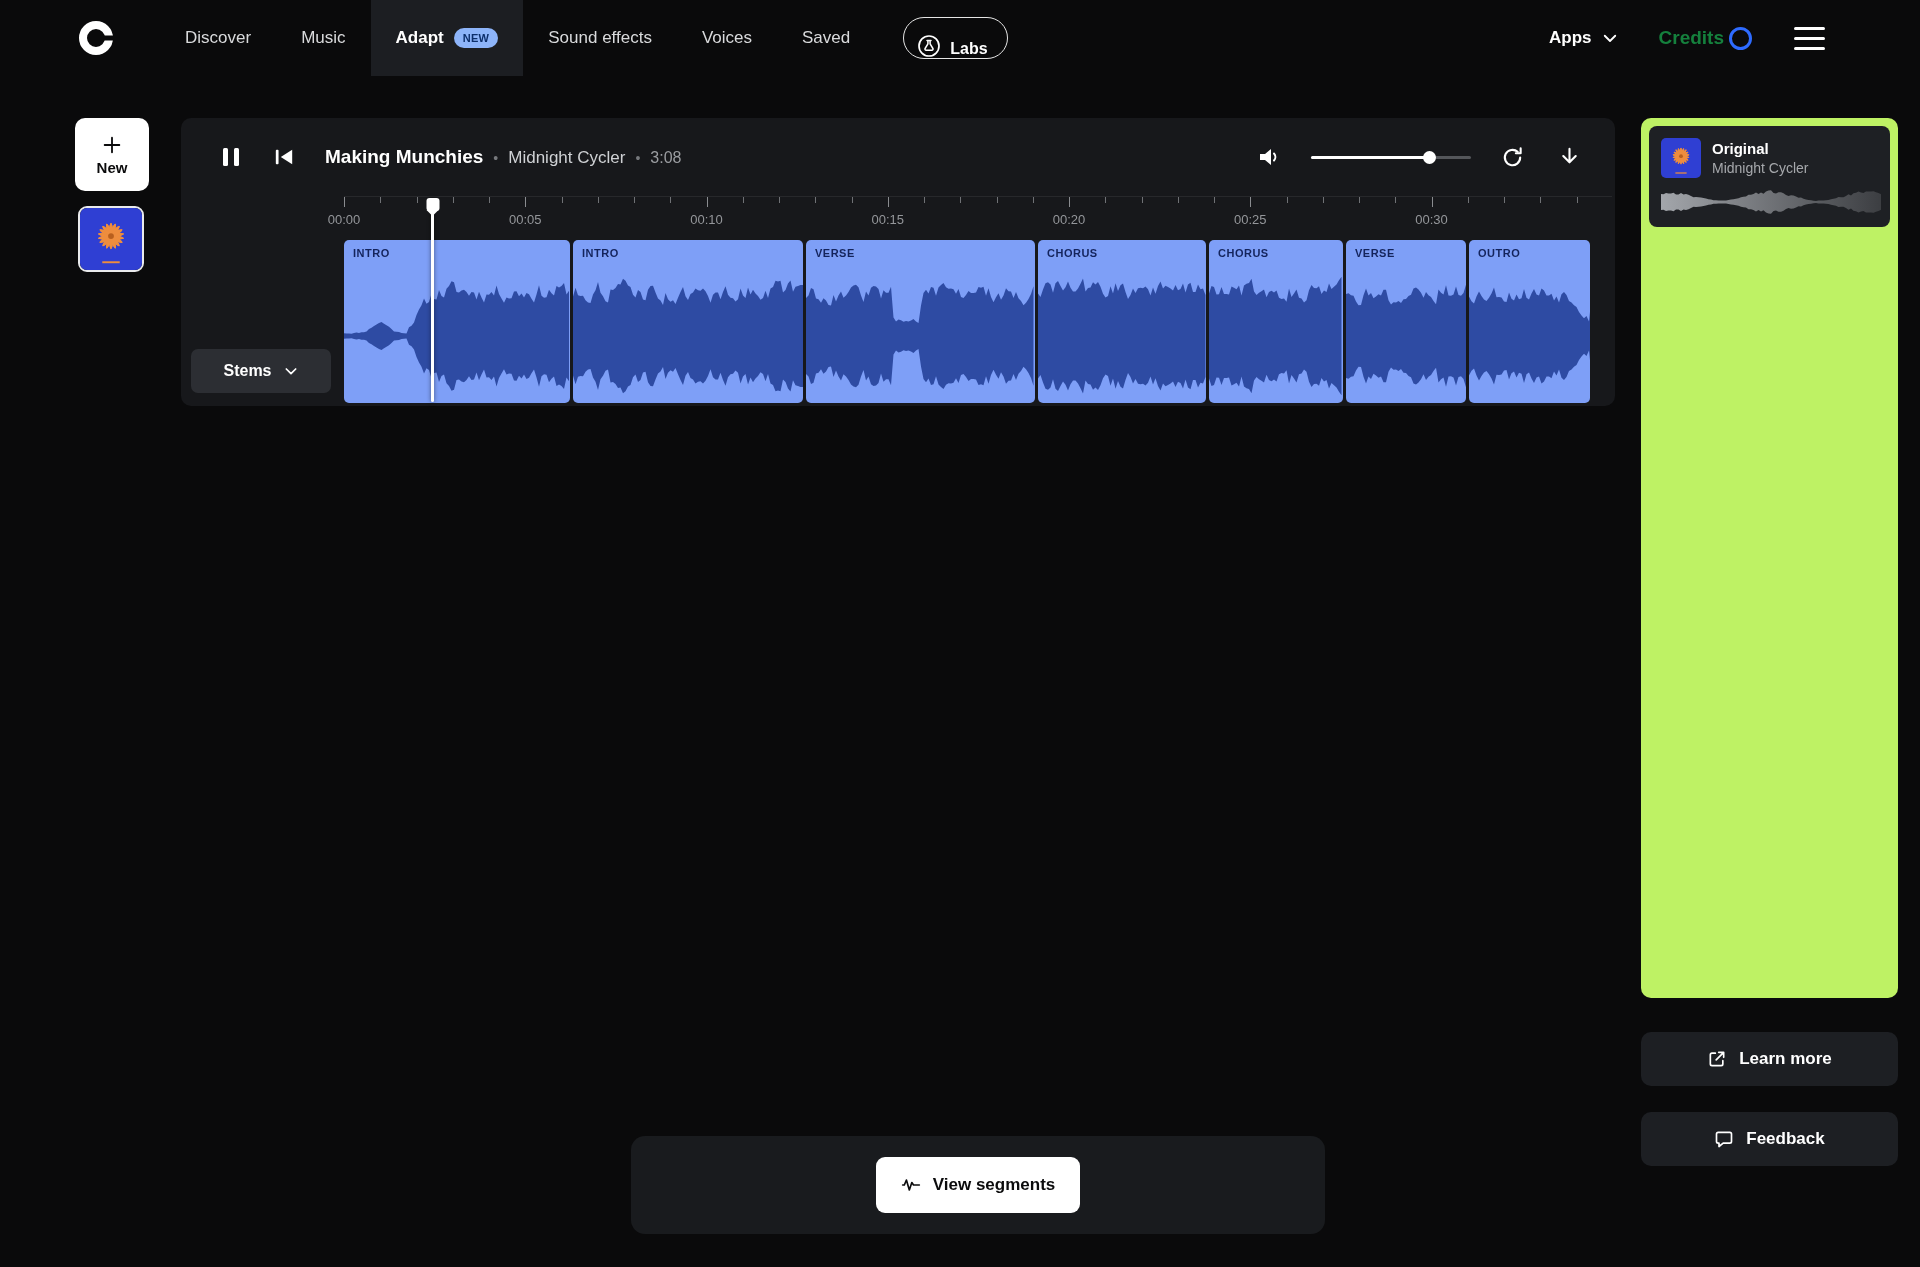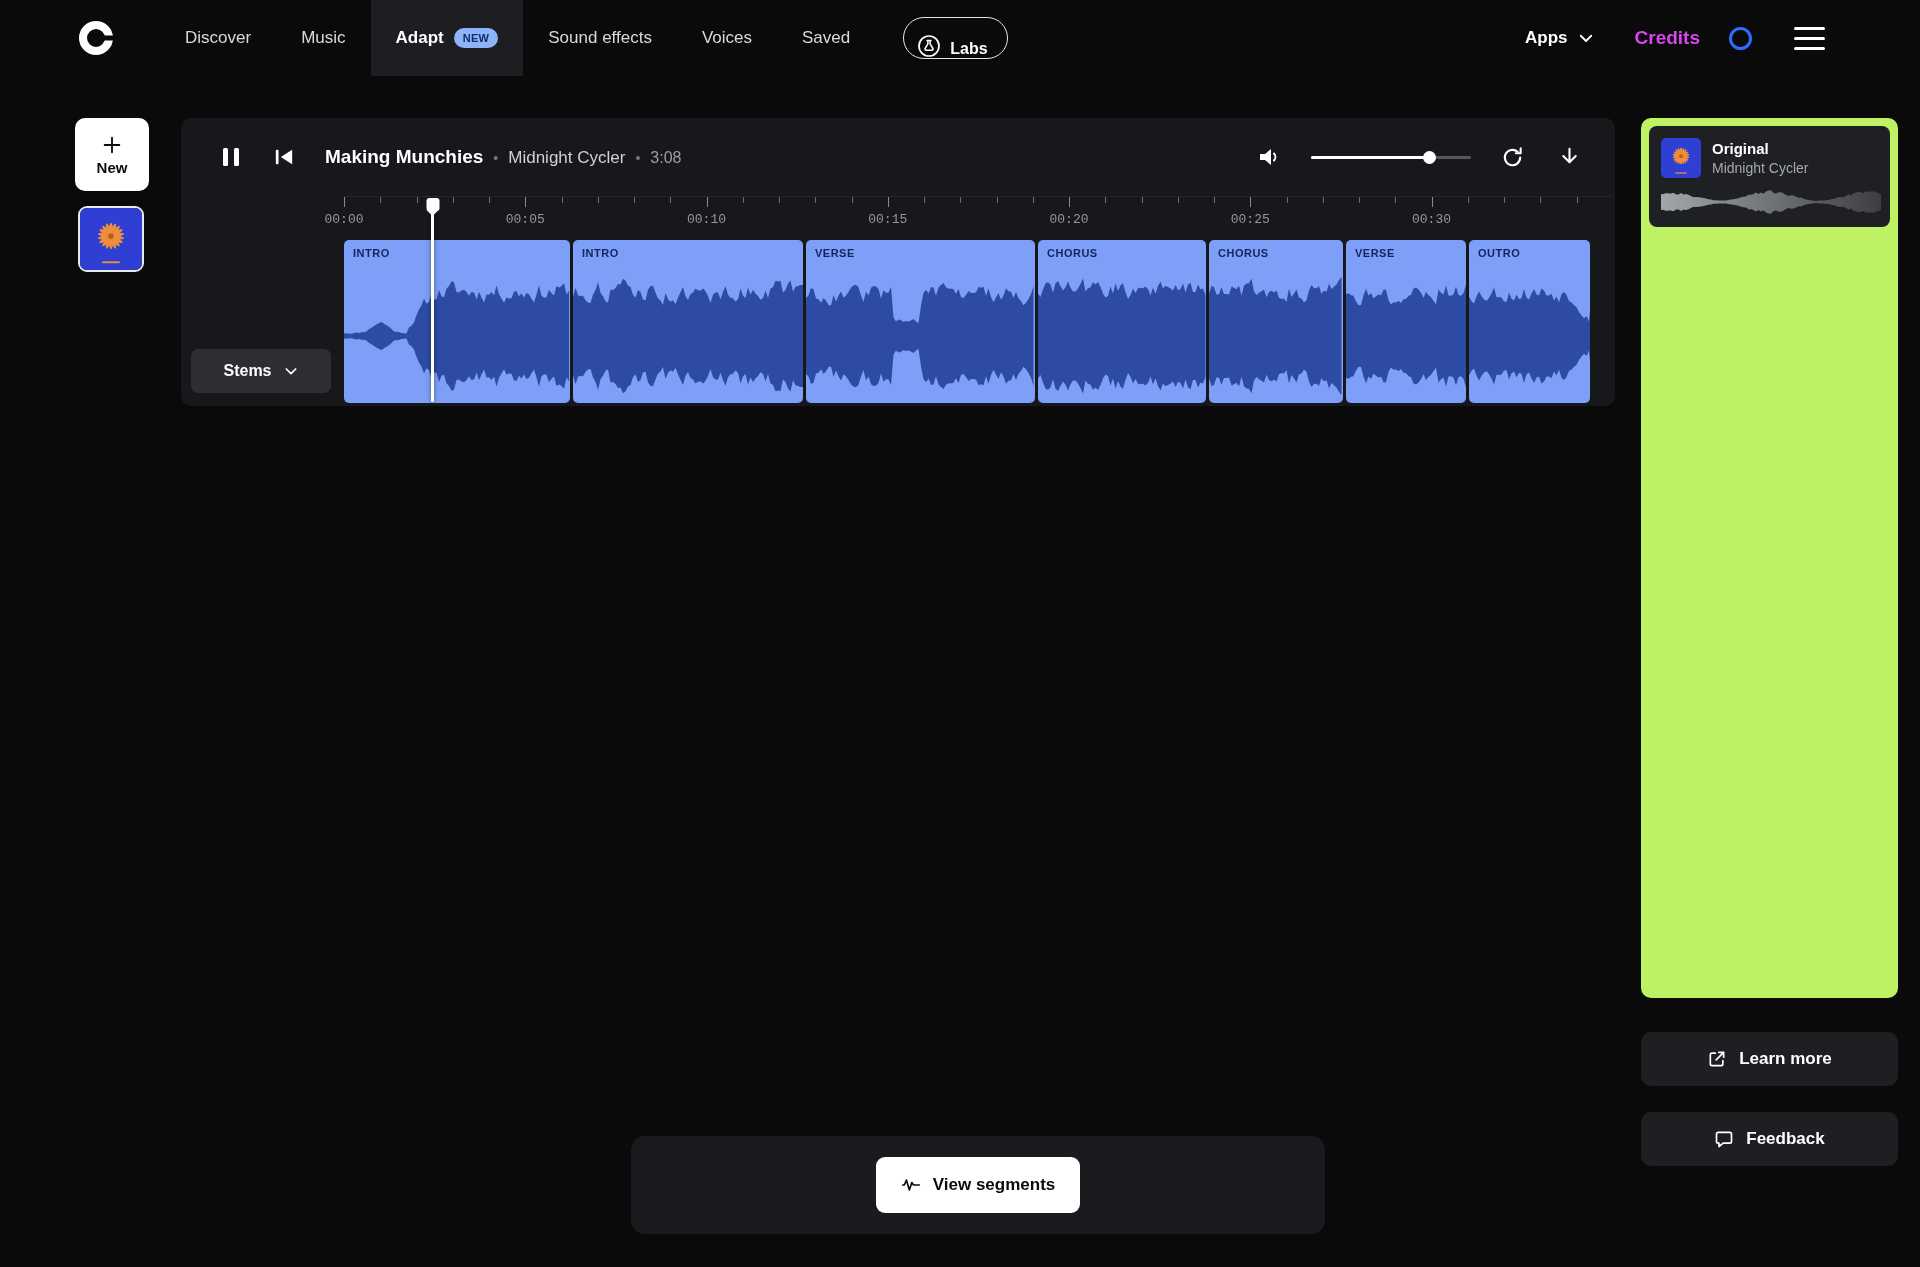--- a/index.html
+++ b/index.html
@@ -19,21 +19,21 @@
     font-size:17px; font-weight:500; cursor:pointer; white-space:nowrap; }
   .nav-item.active { background:#1c1e22; color:#fff; font-weight:700; }
   .badge-new { background:#8db4f9; color:#0d2f6b; font-size:11px; font-weight:700;
     border-radius:10px; padding:4px 9px; margin-left:10px; letter-spacing:.3px; }
   .labs-pill { align-self:center; margin-left:28px; height:42px; border:1px solid #e5e5e5;
     border-radius:22px; display:flex; align-items:flex-end; gap:9px; padding:0 19px 0 13px;
     color:#fff; font-size:16px; font-weight:600; cursor:pointer; }
   .nav-right { margin-left:auto; display:flex; align-items:center; gap:40px; }
   .apps-btn { display:flex; align-items:center; gap:9px; color:#fff; font-size:17px;
     font-weight:600; cursor:pointer; }
-  .credits-btn { display:flex; align-items:center; gap:29px; color:#d946ef; font-size:19px;
+  .credits-btn { display:flex; align-items:center; gap:5px; color:#15803d; font-size:19px;
     font-weight:700; cursor:pointer; }
   .credit-ring { width:23px; height:23px; border-radius:50%; }
   .burger { display:flex; flex-direction:column; gap:7px; cursor:pointer; padding:6px 2px; }
   .burger span { display:block; width:31px; height:3px; background:#fff; border-radius:2px; }
 
   
   .new-btn { position:absolute; left:75px; top:118px; width:74px; height:73px;
     background:#fff; border-radius:10px; display:flex; flex-direction:column;
     align-items:center; justify-content:center; gap:3px; color:#0b0b0c;
     font-size:15px; font-weight:600; cursor:pointer; }
@@ -55,21 +55,21 @@
   .track-subtitle { font-size:17px; color:#cfd1d4; }
   .track-duration { font-size:16px; color:#9b9da1; }
   .controls-right { margin-left:auto; display:flex; align-items:center; gap:26px; }
   .vol-slider { width:160px; height:3px; background:#54565a; border-radius:2px;
     position:relative; cursor:pointer; }
   .vol-fill { height:3px; background:#fff; border-radius:2px; }
   .vol-knob { position:absolute; top:-5px; width:13px; height:13px; border-radius:50%;
     background:#fff; }
 
   .ruler { position:relative; height:38px; margin-left:163px; margin-right:3px;
-    border-top:1px solid rgba(255,255,255,0.07); cursor:pointer;font-family:Liberation Mono, monospace; }
+    border-top:1px solid rgba(255,255,255,0.07); cursor:pointer; }
   .tick { position:absolute; top:0; width:1px; height:6px; background:#6f7175; }
   .tick.major { height:10px; background:#8a8c90; }
   .tick-label { position:absolute; top:15px; transform:translateX(-50%);
     color:#94969a; font-size:13px; white-space:nowrap; }
 
   .segments { position:absolute; left:163px; top:122px; height:163px;
     display:flex; gap:3px; }
   .segment { position:relative; border-radius:5px; overflow:hidden; cursor:pointer; }
   .seg-label { position:absolute; top:7px; left:9px; font-size:11px; font-weight:700;
     color:#14245c; letter-spacing:.5px; }

